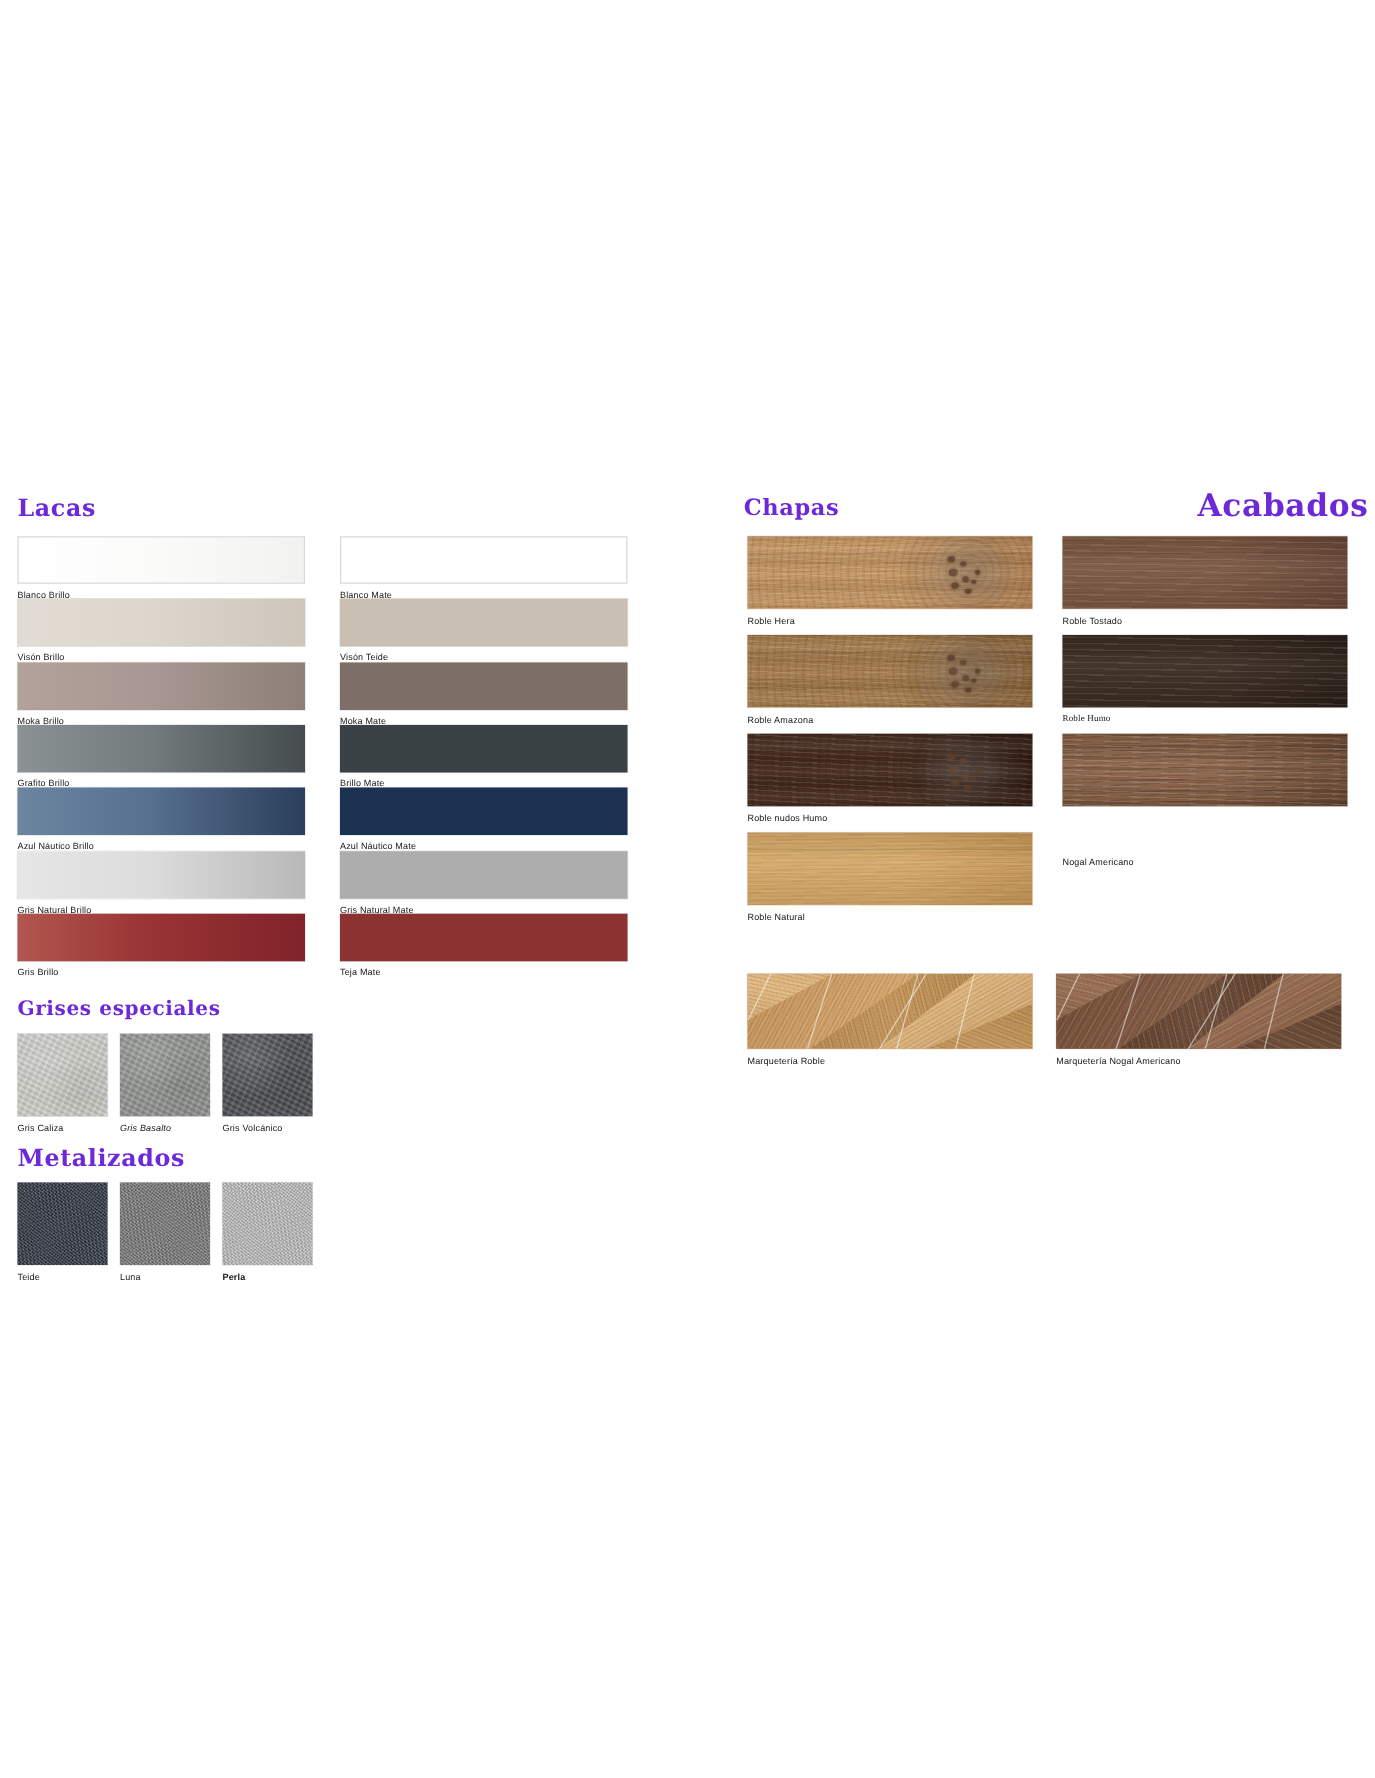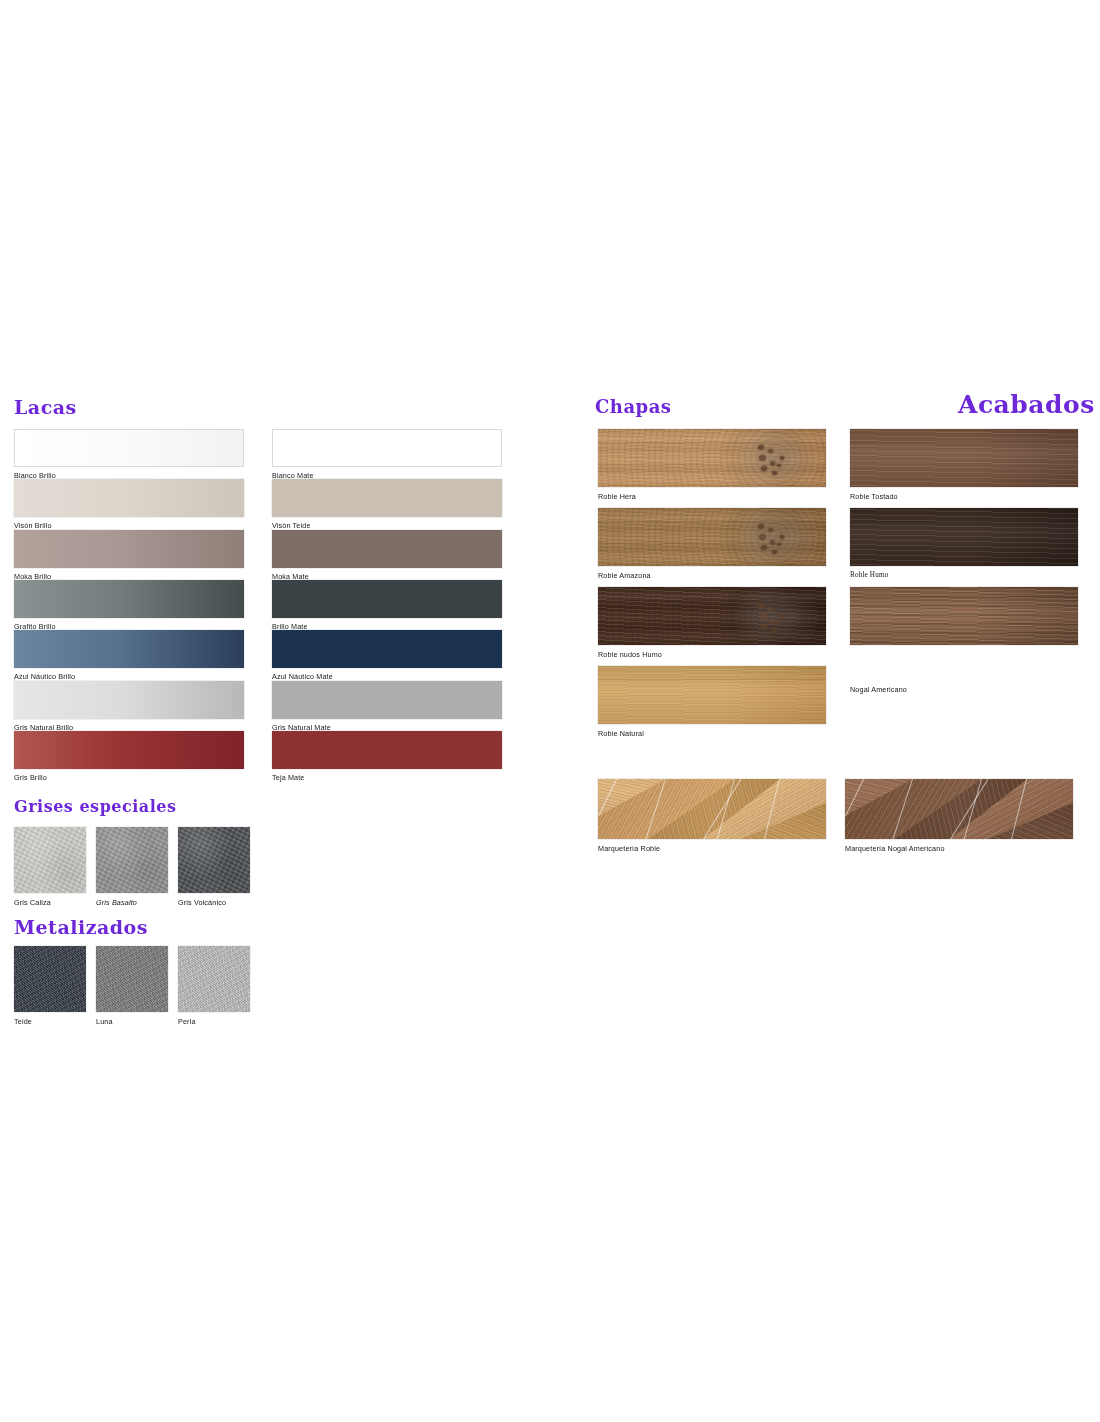--- a/index.html
+++ b/index.html
@@ -157,21 +157,21 @@
       <div class="lbl" style="left: 96px; top: 898px; font-style: italic;">Gris Basalto</div>
       <div class="sq tex noise-soft" title="Gris Volcánico" style="left: 178px; top: 827px; background-color: rgb(75, 78, 81);"></div>
       <div class="lbl" style="left: 178px; top: 898px;">Gris Volcánico</div>
     </div>
   <div id="metal-row">
       <div class="sq tex noise-fine" title="Teide" style="left: 14px; top: 946px; background-color: rgb(45, 52, 64);"></div>
       <div class="lbl" style="left: 14px; top: 1017px;">Teide</div>
       <div class="sq tex noise-fine" title="Luna" style="left: 96px; top: 946px; background-color: rgb(123, 123, 123);"></div>
       <div class="lbl" style="left: 96px; top: 1017px;">Luna</div>
       <div class="sq tex noise-fine" title="Perla" style="left: 178px; top: 946px; background-color: rgb(195, 196, 197);"></div>
-      <div class="lbl" style="left: 178px; top: 1017px;">Perla</div>
+      <div class="lbl" style="left: 178px; top: 1017px; font-weight: bold;">Perla</div>
     </div>
 
   <div id="chapas-left">
       <div class="wood" title="Roble Hera" style="left: 598px; top: 429px; width: 228px; height: 58px; background: linear-gradient(90deg, rgb(200, 151, 99) 0%, rgb(200, 151, 99) 55%, rgb(176, 127, 78) 100%);">
         <div class="grain g-oak"></div>
         <div class="grain g-fig"></div>
         <div class="knots">
           <div class="knot" style="left: 159.6px; top: 15.66px; width: 6px; height: 5px;"></div>
           <div class="knot" style="left: 169.86px; top: 20.3px; width: 5px; height: 4px;"></div>
           <div class="knot" style="left: 160.74px; top: 26.1px; width: 7px; height: 6px;"></div>

